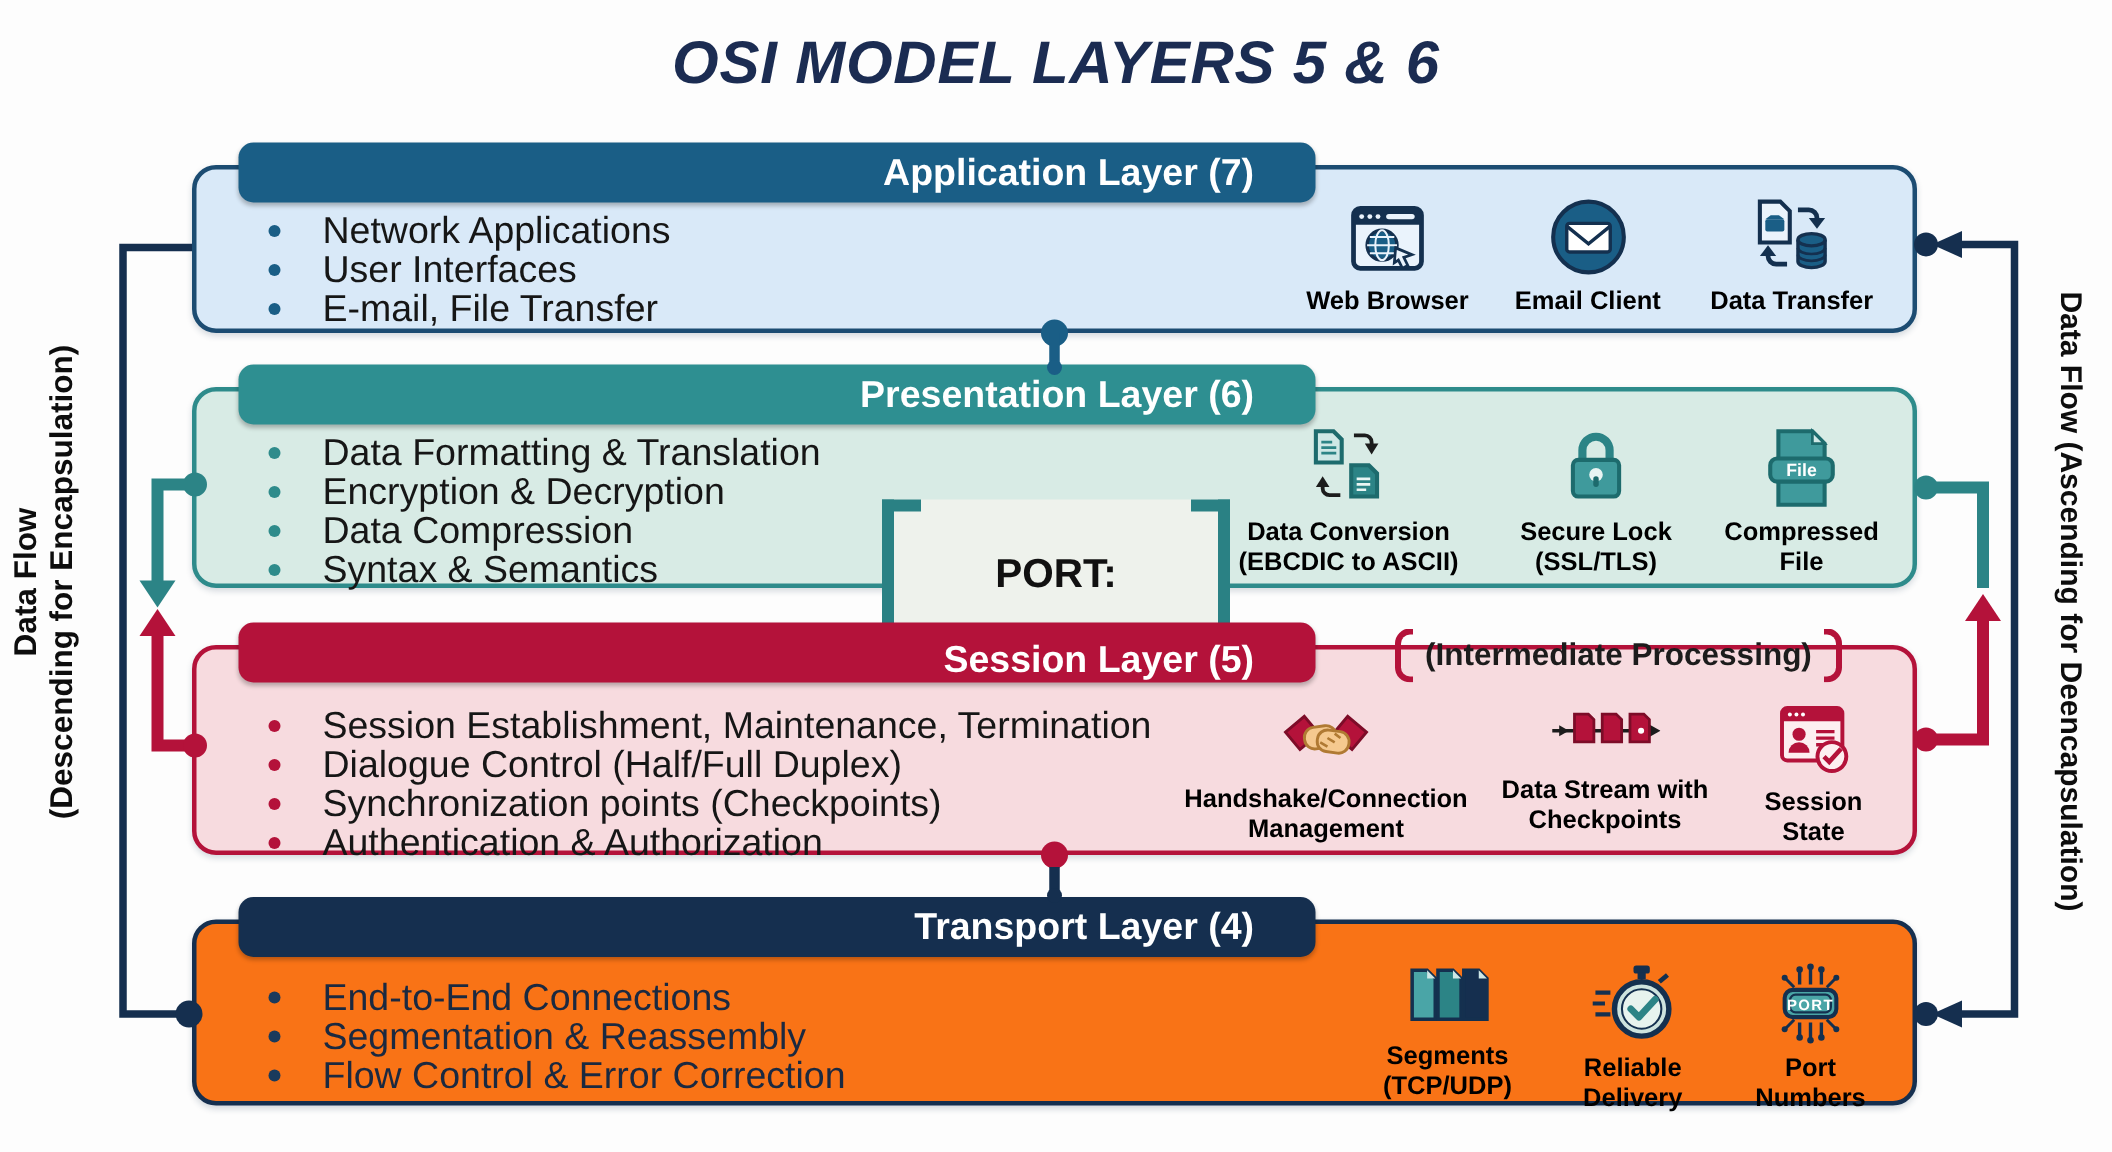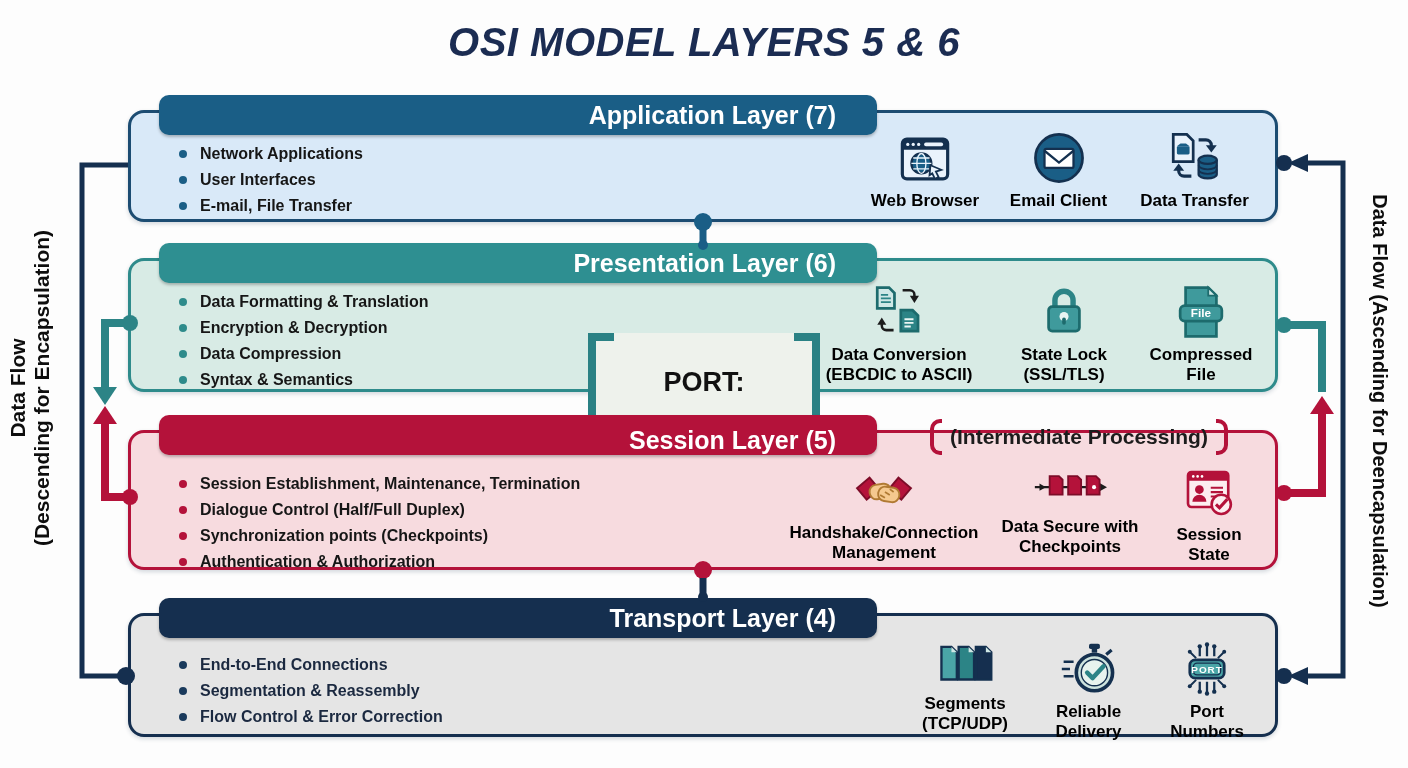--- a/index.html
+++ b/index.html
@@ -7,33 +7,33 @@
         font-family:"Liberation Sans",sans-serif;}
   .title{position:absolute;top:20px;left:0;width:100%;text-align:center;
          font-size:40px;font-weight:800;letter-spacing:.5px;color:#1b2c52;font-style:italic;}
 
   
   .layer{position:absolute;left:128px;width:1150px;border:3px solid;border-radius:16px;
          box-sizing:border-box;box-shadow:0 2px 4px rgba(20,48,79,.18);}
   .layer-app  {top:110px;height:112px;background:#d9e9f8;border-color:#1c4c72;}
   .layer-pres {top:258px;height:134px;background:#d8ebe5;border-color:#2e8b8b;}
   .layer-sess {top:430px;height:140px;background:#f7dbdf;border-color:#b4123a;}
-  .layer-trans{top:613px;height:124px;background:#e5e5e5;border-color:#152f4f;}
+  .layer-trans{top:613px;height:124px;background:#f97316;border-color:#152f4f;}
 
   .hdr{position:absolute;top:-18px;left:28px;width:718px;height:40px;border-radius:10px;
        display:flex;align-items:center;justify-content:flex-end;padding-right:41px;
        box-sizing:border-box;color:#fff;font-size:25px;font-weight:700;
        box-shadow:0 2px 3px rgba(0,0,0,.25);}
   .hdr-app{background:#1a5e86;} .hdr-pres{background:#2e8f91;}
   .hdr-sess{background:#b4123a;align-items:flex-end;} .hdr-trans{background:#152f4f;}
 
   .bullets{list-style:none;margin:0;padding:0;position:absolute;left:48px;}
   .layer-app  .bullets{top:28px;} .layer-pres .bullets{top:28px;}
   .layer-sess .bullets{top:38px;} .layer-trans .bullets{top:36px;}
-  .bullets li{display:flex;font-size:16px;font-weight:700;color:#161616;line-height:26px;}
+  .bullets li{display:flex;font-size:25px;font-weight:400;color:#161616;line-height:26px;gap:15px;}
   .layer-trans .bullets li{color:#1b2940;}
   .dot{flex:0 0 8px;width:8px;height:8px;border-radius:50%;margin:9px 13px 0 0;}
   .dot-app{background:#1a5e86;} .dot-pres{background:#2e8b8b;}
   .dot-sess{background:#b4123a;} .dot-trans{background:#1a3a5c;}
 
   .icons{position:absolute;right:18px;display:flex;align-items:flex-start;gap:16px;}
   .layer-app  .icons{top:16px;} .layer-pres .icons{top:22px;}
   .layer-sess .icons{top:32px;} .layer-trans .icons{top:24px;}
   .icon-group{display:flex;flex-direction:column;align-items:center;}
   .icon{display:block;}
@@ -174,21 +174,21 @@
         </svg>
         <span class="icon-label">Data Conversion (EBCDIC to ASCII)</span>
       </div>
       <div class="icon-group w130">
         <svg class="icon" width="58" height="58" viewBox="0 0 64 64">
           <path d="M22 27 v-8 a10 10 0 0 1 20 0 v8" fill="none" stroke="#2c8486" stroke-width="6"></path>
           <rect x="15" y="26" width="34" height="27" rx="4" fill="#3f9a9c" stroke="#1d6b6d" stroke-width="3"></rect>
           <circle cx="32" cy="37" r="5" fill="#e8f4f2"></circle>
           <rect x="30" y="38" width="4" height="8" rx="2" fill="#1d6b6d"></rect>
         </svg>
-        <span class="icon-label">State Lock (SSL/TLS)</span>
+        <span class="icon-label">Secure Lock (SSL/TLS)</span>
       </div>
       <div class="icon-group w112">
         <svg class="icon" width="58" height="58" viewBox="0 0 64 64">
           <path d="M15 5 h25 l9 9 v45 h-34 z" fill="#3f9a9c" stroke="#1d6b6d" stroke-width="3"></path>
           <path d="M40 5 l9 9 h-9 z" fill="#cfe8e6" stroke="#1d6b6d" stroke-width="2"></path>
           <rect x="9" y="25" width="46" height="17" rx="5" fill="#3f9a9c" stroke="#1d6b6d" stroke-width="3"></rect>
           <text x="32" y="38" text-anchor="middle" font-size="13" font-weight="bold" fill="#ffffff">File</text>
         </svg>
         <span class="icon-label">Compressed File</span>
       </div>
@@ -237,21 +237,21 @@
       <div class="icon-group w150">
         <svg class="icon" width="74" height="48" viewBox="0 0 80 48">
           <path d="M2 22 h74" stroke="#1c1c1c" stroke-width="2.6"></path>
           <polygon points="80,22 71,17 71,27" fill="#1c1c1c"></polygon>
           <polygon points="14,22 7,18 7,26" fill="#1c1c1c"></polygon>
           <path d="M18 10 h10 l4 4 v16 h-14 z" fill="#b4123a" stroke="#7d0c28" stroke-width="2"></path>
           <path d="M38 10 h10 l4 4 v16 h-14 z" fill="#b4123a" stroke="#7d0c28" stroke-width="2"></path>
           <path d="M58 10 h10 l4 4 v16 h-14 z" fill="#b4123a" stroke="#7d0c28" stroke-width="2"></path>
           <circle cx="66" cy="22" r="2.2" fill="#ffffff"></circle>
         </svg>
-        <span class="icon-label">Data Secure with Checkpoints</span>
+        <span class="icon-label">Data Stream with Checkpoints</span>
       </div>
       <div class="icon-group w96">
         <svg class="icon" width="56" height="56" viewBox="0 0 64 64">
           <rect x="8" y="8" width="46" height="40" rx="4" fill="#fdeef0" stroke="#b4123a" stroke-width="3"></rect>
           <path d="M8 12 a4 4 0 0 1 4 -4 h38 a4 4 0 0 1 4 4 v6 H8 z" fill="#b4123a"></path>
           <circle cx="14" cy="13" r="1.5" fill="#ffffff"></circle>
             <circle cx="19" cy="13" r="1.5" fill="#ffffff"></circle>
             <circle cx="24" cy="13" r="1.5" fill="#ffffff"></circle>
           <circle cx="21" cy="28" r="5" fill="#b4123a"></circle>
           <path d="M13 42 a8 8 0 0 1 16 0 z" fill="#b4123a"></path>

